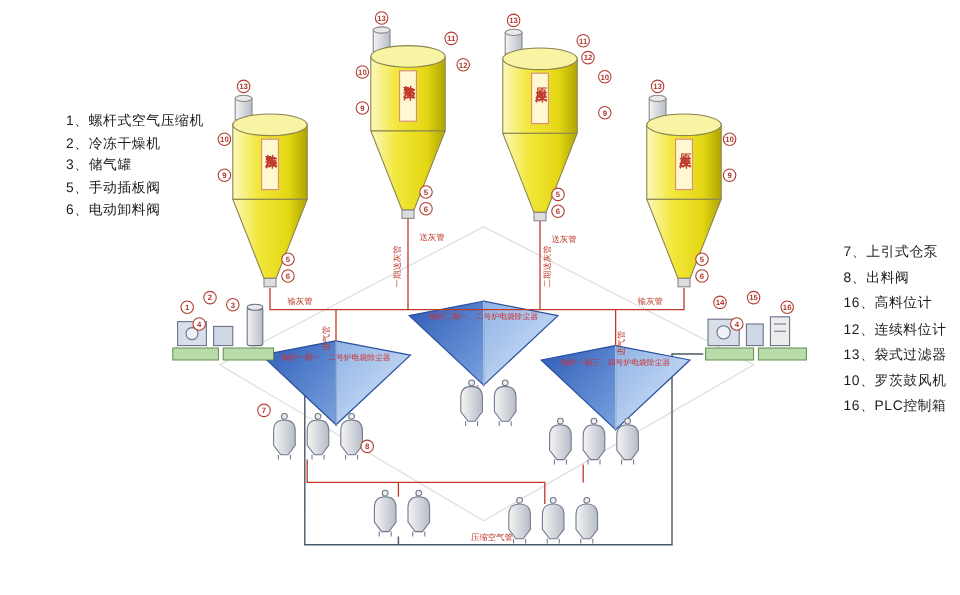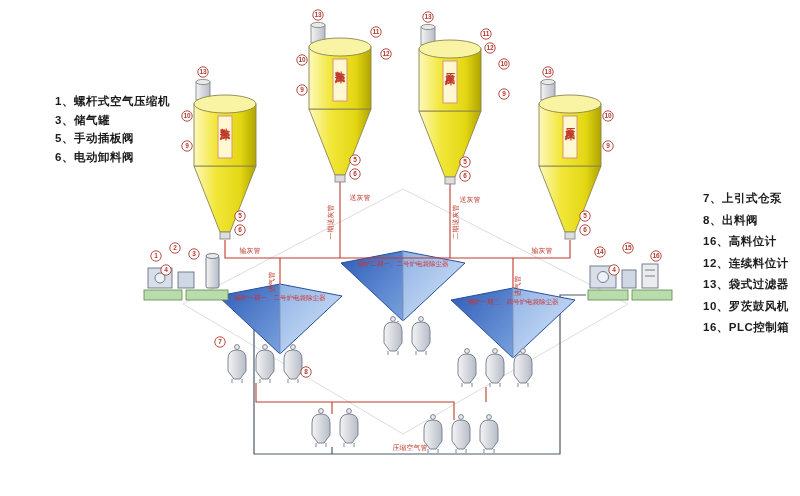--- a/index.html
+++ b/index.html
@@ -1,31 +1,32 @@
 <!DOCTYPE html>
 <html><head>
 <meta charset="utf-8">
 <style>
   html,body{margin:0;padding:0;background:#ffffff;}
   #stage{position:relative;width:800px;height:496px;background:#ffffff;overflow:hidden;
          font-family:"Liberation Sans",sans-serif;}
-  .legend{position:absolute;color:#1c1c1c;font-size:11.5px;font-weight:700;letter-spacing:.5px;}
+  .legend{position:absolute;color:#1c1c1c;font-size:11.5px;font-weight:400;letter-spacing:.5px;}
   #legend-left{left:55px;top:92px;line-height:18.5px;width:140px;}
-  #legend-right{left:703px;top:188px;line-height:21.5px;width:95px;}
+  #legend-right{left:703px;top:200px;line-height:21.5px;width:95px;}
   .legend-item{white-space:nowrap;}
   svg text{font-family:"Liberation Sans",sans-serif;}
   .vtext{writing-mode:vertical-rl;text-orientation:upright;letter-spacing:1px;}
 </style>
 </head>
 <body>
 
 <div id="stage">
 
   <div id="legend-left" class="legend">
       <div class="legend-item">1、螺杆式空气压缩机</div>
+      <div class="legend-item">2、冷冻干燥机</div>
       <div class="legend-item">3、储气罐</div>
       <div class="legend-item">5、手动插板阀</div>
       <div class="legend-item">6、电动卸料阀</div>
     </div>
   <div id="legend-right" class="legend">
       <div class="legend-item">7、上引式仓泵</div>
       <div class="legend-item">8、出料阀</div>
       <div class="legend-item">16、高料位计</div>
       <div class="legend-item">12、连续料位计</div>
       <div class="legend-item">13、袋式过滤器</div>

